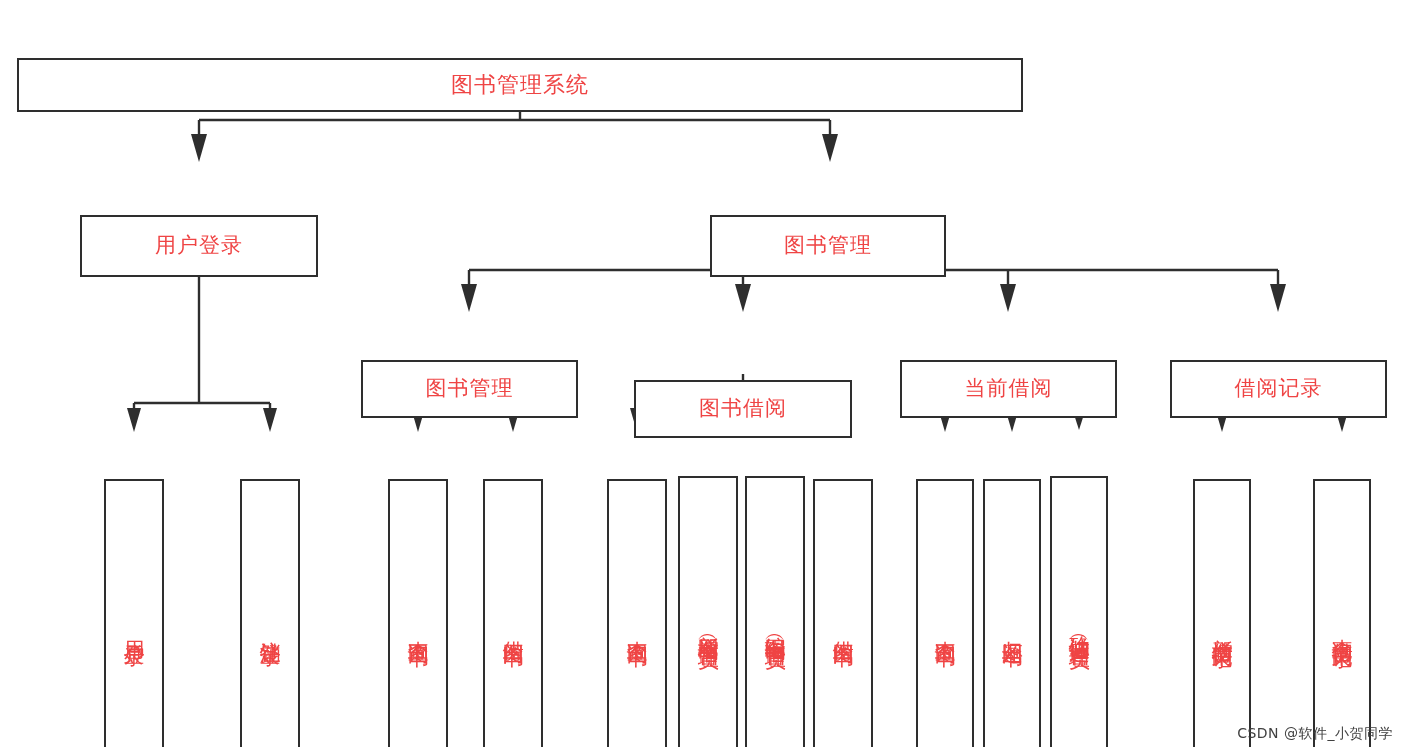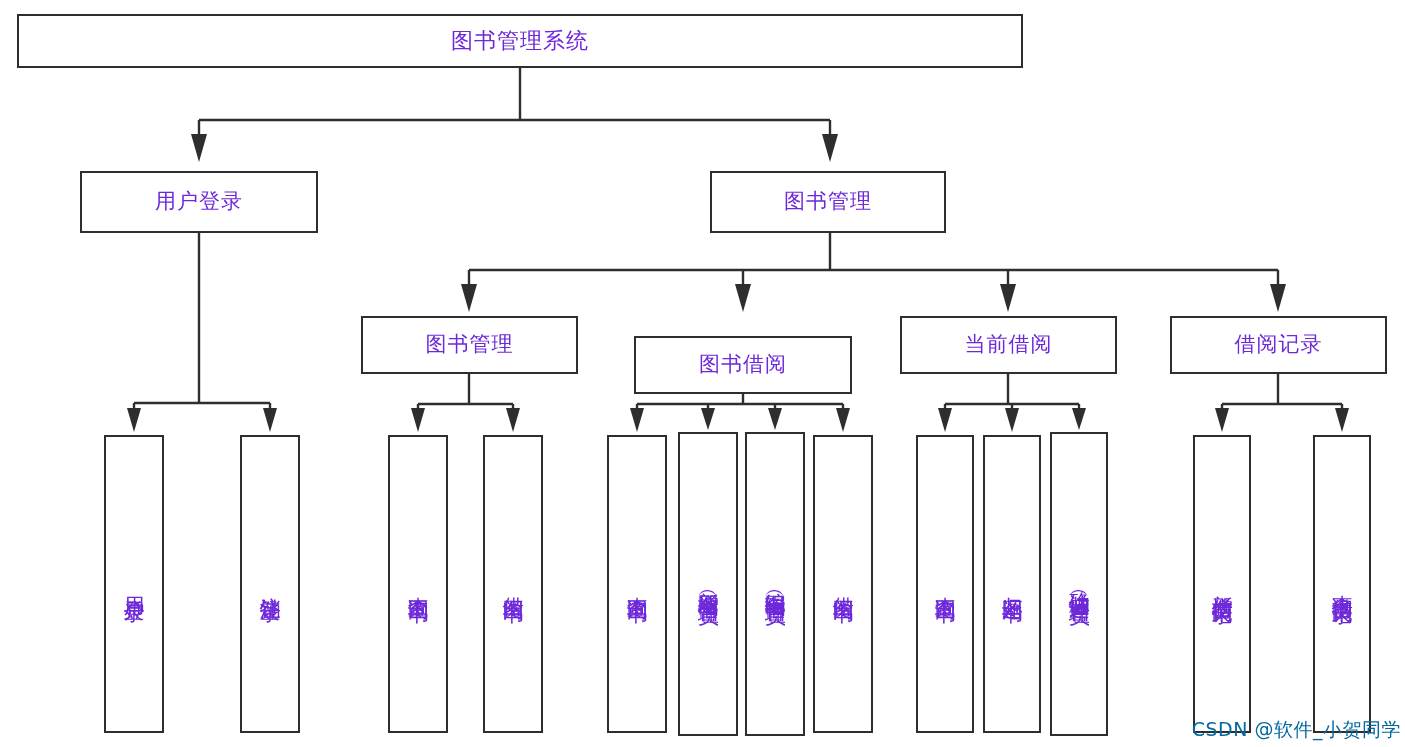--- a/index.html
+++ b/index.html
@@ -18,21 +18,22 @@
     overflow: hidden;
   }
   .node {
     position: absolute;
     box-sizing: border-box;
     background: #ffffff;
     border: 2px solid #2e2e2e;
     display: flex;
     align-items: center;
     justify-content: center;
-    color: #6d28d9;
+    color: #ef4444;
+    margin-top: 44px;
   }
   .node.horiz {
     font-size: 21px;
     letter-spacing: 1px;
     line-height: 1.2;
   }
   .node.vert {
     writing-mode: vertical-rl;
     text-orientation: upright;
     -webkit-writing-mode: vertical-rl;
@@ -64,24 +65,24 @@
   .wire {
     stroke: #2e2e2e;
     stroke-width: 2.4;
     fill: none;
   }
   .arrowhead {
     fill: #2e2e2e;
   }
   .watermark {
     position: absolute;
-    right: 4px;
+    right: 12px;
     bottom: 4px;
-    font-size: 19px;
-    color: #0369a1;
+    font-size: 14px;
+    color: #404040;
     letter-spacing: 0.5px;
     user-select: none;
   }
 </style>
 </head>
 <body>
 
 <div id="canvas">
 
   <svg class="wires" viewBox="0 0 1405 747">

